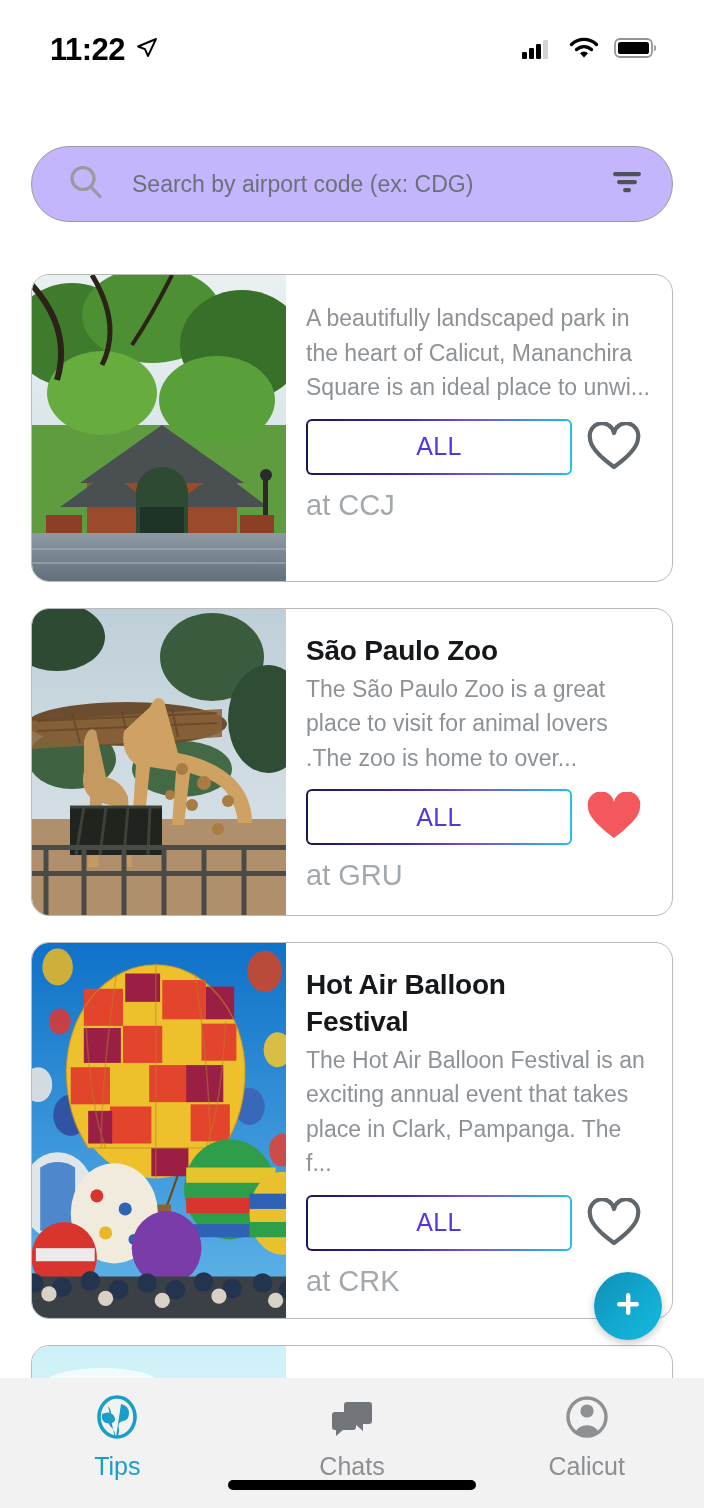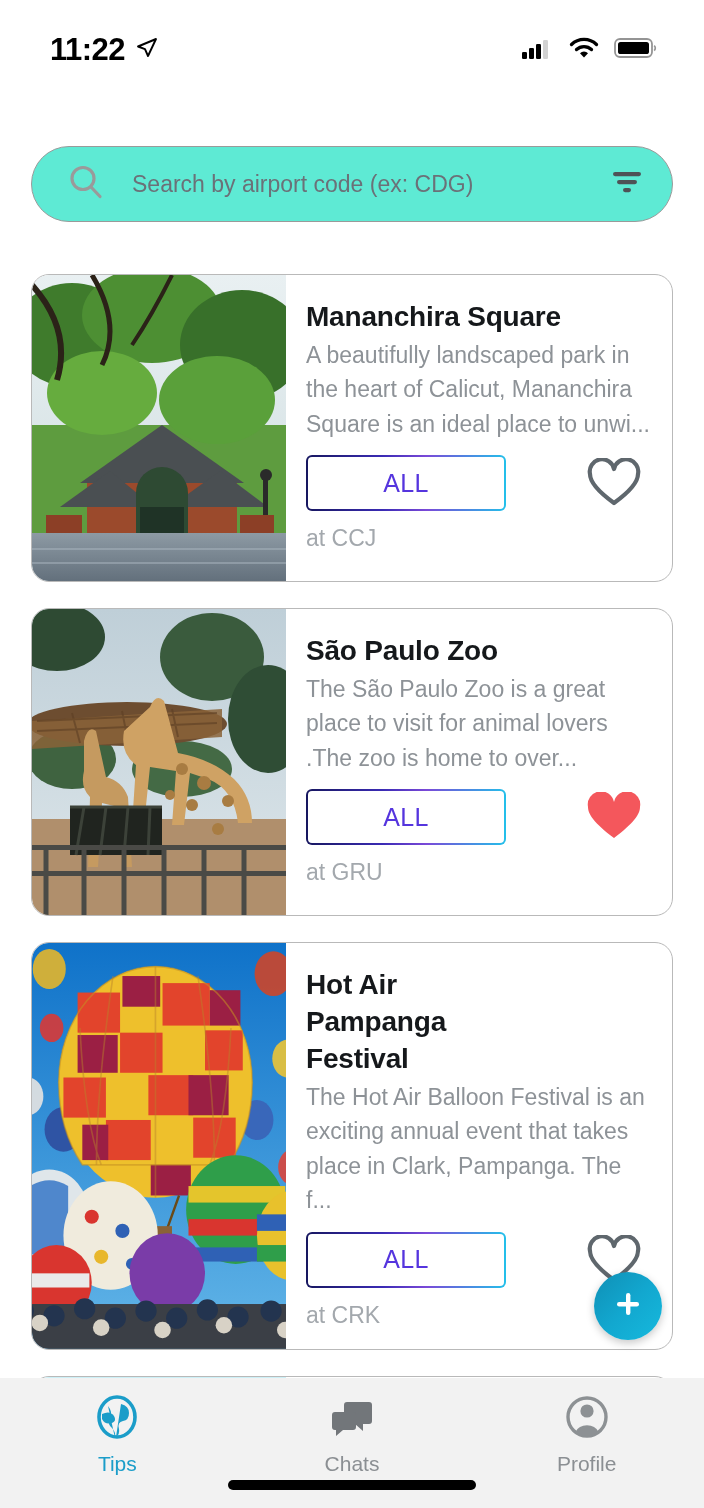--- a/index.html
+++ b/index.html
@@ -50,21 +50,21 @@
   
   #search-bar {
     position: absolute;
     top: 146px; left: 31px;
     width: 642px; height: 76px;
     border: 1.6px solid #9a9a9a;
     border-radius: 38px;
     display: flex;
     align-items: center;
     padding: 0 26px 0 34px;
-    background: #5eead4;
+    background: #c4b5fd;
   }
   #search-input {
     flex: 1;
     border: none;
     outline: none;
     background: transparent;
     font-family: "Liberation Sans", sans-serif;
     font-size: 23px;
     color: #5b6268;
     padding-left: 26px;
@@ -118,21 +118,21 @@
     line-height: 1.5;
     color: #8d9297;
     overflow: hidden;
   }
   .card-actions {
     margin-top: 14px;
     display: flex;
     align-items: center;
   }
   .all-button {
-    width: 200px;
+    width: 266px;
     height: 56px;
     border-radius: 6px;
     padding: 2px;
     background: linear-gradient(90deg, #17175f 0%, #3a2bb4 38%, #7a49d8 60%, #23c0ea 100%);
     display: flex;
     cursor: pointer;
   }
   .all-button-inner {
     flex: 1;
     background: #ffffff;
@@ -146,21 +146,21 @@
   }
   .heart-btn {
     margin-left: auto;
     margin-right: 8px;
     cursor: pointer;
     display: flex;
     align-items: center;
   }
   .card-airport {
     margin-top: 14px;
-    font-size: 23px;
+    font-size: 29px;
     color: #a3a8ad;
   }
 
   
   #fab {
     position: absolute;
     left: 594px; top: 1272px;
     width: 68px; height: 68px;
     border-radius: 50%;
     background: linear-gradient(135deg, #0f8fb5 0%, #12a7cf 50%, #16b9dd 100%);
@@ -185,21 +185,21 @@
   }
   .tab-item {
     flex: 1;
     display: flex;
     flex-direction: column;
     align-items: center;
     gap: 8px;
     cursor: pointer;
   }
   .tab-label {
-    font-size: 21px;
+    font-size: 25px;
     color: #8b8f93;
   }
   .tab-item.active .tab-label { color: #1b9dc9; }
 
   #home-indicator {
     position: absolute;
     left: 50%;
     transform: translateX(-50%);
     bottom: 18px;
     width: 248px; height: 10px;
@@ -298,21 +298,20 @@
           <rect x="108" y="232" width="44" height="31" fill="#1f3326"></rect>
           <rect x="14" y="240" width="36" height="24" fill="#8c3f26"></rect>
           <rect x="208" y="240" width="34" height="24" fill="#8c3f26"></rect>
           <rect y="258" width="254" height="48" fill="url(#water1)"></rect>
           <path d="M0 274 h254 M0 288 h254" stroke="#a9b6bf" stroke-width="2" opacity="0.5"></path>
           <circle cx="234" cy="200" r="6" fill="#2a2a2a"></circle>
           <rect x="231" y="200" width="5" height="40" fill="#2a2a2a"></rect>
         </svg>
       </div>
       <div class="card-body">
-        <div class="card-title">Mananchira Square</div>
         <div class="card-desc">A beautifully landscaped park in the heart of Calicut, Mananchira Square is an ideal place to unwi...</div>
         <div class="card-actions">
           <div class="all-button">
             <div class="all-button-inner">ALL</div>
           </div>
           <span class="heart-btn">
             <svg width="56" height="50" viewBox="0 0 56 50">
               <path d="M28 45 C10 32 4 23 4 16 A12 12 0 0 1 28 11 A12 12 0 0 1 52 16 C52 23 46 32 28 45 Z" fill="none" stroke="#5f676d" stroke-width="4.2" stroke-linejoin="round"></path>
             </svg>
           </span>
@@ -452,21 +451,21 @@
           <g fill="#d8d2c6">
             <circle cx="26" cy="322" r="7"></circle>
               <circle cx="78" cy="326" r="7"></circle>
               <circle cx="130" cy="328" r="7"></circle>
             <circle cx="182" cy="324" r="7"></circle>
               <circle cx="234" cy="328" r="7"></circle>
           </g>
         </svg>
       </div>
       <div class="card-body">
-        <div class="card-title" style="max-width:230px;">Hot Air Pampanga Festival</div>
+        <div class="card-title" style="max-width:230px;">Hot Air Balloon Festival</div>
         <div class="card-desc">The Hot Air Balloon Festival is an exciting annual event that takes place in Clark, Pampanga. The f...</div>
         <div class="card-actions">
           <div class="all-button">
             <div class="all-button-inner">ALL</div>
           </div>
           <span class="heart-btn">
             <svg width="56" height="50" viewBox="0 0 56 50">
               <path d="M28 45 C10 32 4 23 4 16 A12 12 0 0 1 28 11 A12 12 0 0 1 52 16 C52 23 46 32 28 45 Z" fill="none" stroke="#5f676d" stroke-width="4.2" stroke-linejoin="round"></path>
             </svg>
           </span>
@@ -533,18 +532,18 @@
 
 
     <div class="tab-item">
       <span>
         <svg width="46" height="46" viewBox="0 0 46 46">
           <circle cx="23" cy="23" r="19" fill="none" stroke="#8d9194" stroke-width="3.4"></circle>
           <circle cx="23" cy="17" r="6.6" fill="#8d9194"></circle>
           <path d="M11.5 38 a12.5 11 0 0 1 23 0 a19 19 0 0 1 -23 0 Z" fill="#8d9194"></path>
         </svg>
       </span>
-      <span class="tab-label">Profile</span>
+      <span class="tab-label">Calicut</span>
     </div>
   </div>
 
   <div id="home-indicator"></div>
 </div>
 
 </body></html>

